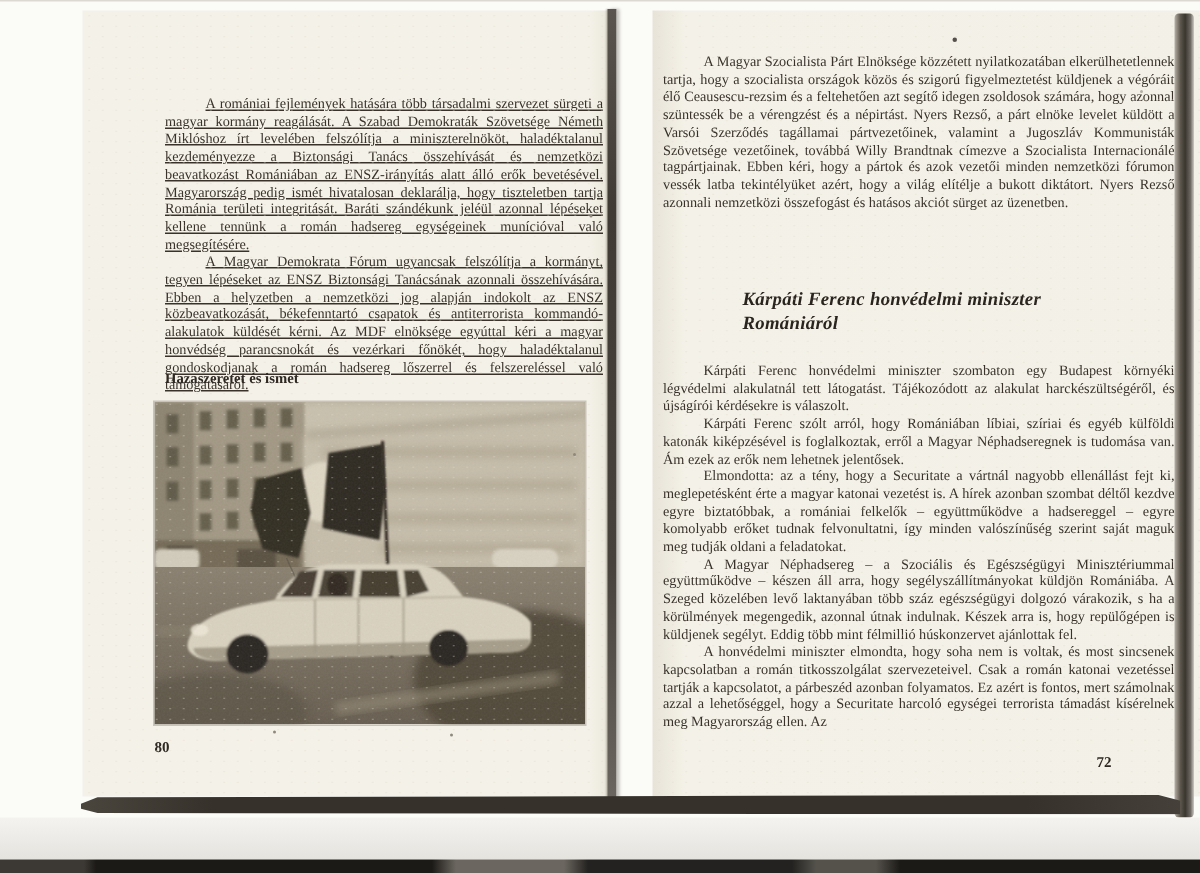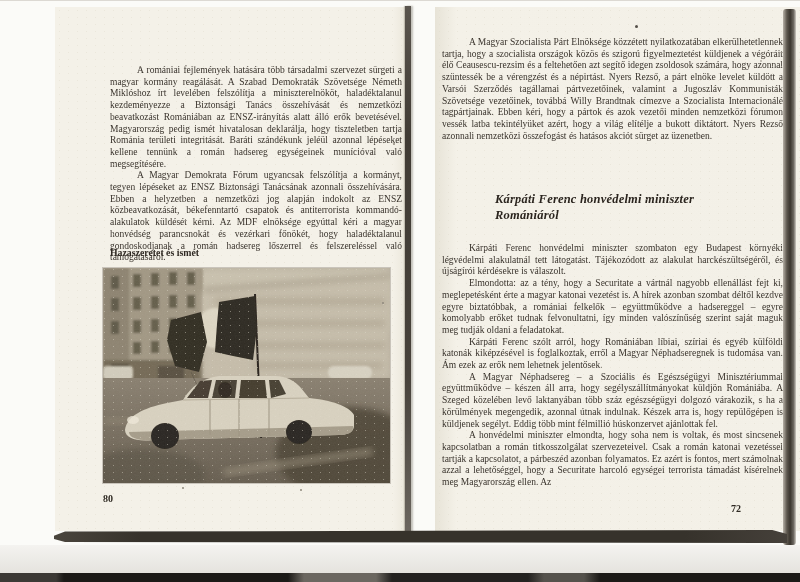--- a/index.html
+++ b/index.html
@@ -35,21 +35,21 @@
   .shelf{position:absolute;left:0;top:545px;width:800px;height:28px;
     background:linear-gradient(180deg,#f4f3f0 0%,#e5e3de 100%);}
   .scanner-strip{position:absolute;left:0;top:573px;width:800px;height:9px;
     background:linear-gradient(90deg,#3c3935 0%,#3c3935 7%,#1c1a17 8%,#1c1a17 36%,#6b6760 38%,#6b6760 47%,#242220 49%,#242220 66%,#55524c 68%,#55524c 73%,#1c1a17 75%,#1c1a17 100%);}
   .speck{position:absolute;width:2px;height:2px;border-radius:50%;background:#8f897d;}
 
   
   .body-par{position:absolute;text-align:justify;font-size:9.5px;line-height:11.7px;
     color:#38322b;}
   .body-par p{margin:0;text-indent:27px;}
-  .b-left{left:55px;top:58px;width:292px;}
+  .b-left{left:55px;top:58px;width:292px;text-decoration:underline;}
   .b-right-1{left:7px;top:30px;width:341px;}
   .b-right-2{left:7px;top:236px;width:341px;}
   .headline{position:absolute;font-weight:700;font-size:12.5px;line-height:15px;
     white-space:pre-line;color:#2a241e;letter-spacing:.2px;}
   .h-left{left:104px;top:20px;}
   .h-right{left:60px;top:185px;line-height:15.5px;font-style:italic;}
   .caption{position:absolute;left:55px;top:240px;font-weight:700;font-size:9.8px;color:#2e2822;}
   .pagenum{position:absolute;font-size:10px;font-weight:700;color:#2e2922;}
   .pn-80{left:48px;top:486px;}
   .pn-81{left:296px;top:496px;}
@@ -184,22 +184,22 @@
   <div class="page page-right">
     <div class="body-par b-right-1">
       <p>A Magyar Szocialista Párt Elnöksége közzétett nyilatkozatában elkerülhetetlennek tartja, hogy a szocialista országok közös és szigorú figyelmeztetést küldjenek a végóráit élő Ceausescu-rezsim és a feltehetően azt segítő idegen zsoldosok számára, hogy azonnal szüntessék be a vérengzést és a népirtást. Nyers Rezső, a párt elnöke levelet küldött a Varsói Szerződés tagállamai pártvezetőinek, valamint a Jugoszláv Kommunisták Szövetsége vezetőinek, továbbá Willy Brandtnak címezve a Szocialista Internacionálé tagpártjainak. Ebben kéri, hogy a pártok és azok vezetői minden nemzetközi fórumon vessék latba tekintélyüket azért, hogy a világ elítélje a bukott diktátort. Nyers Rezső azonnali nemzetközi összefogást és hatásos akciót sürget az üzenetben.</p>
     </div>
 
     <div class="headline h-right">Kárpáti Ferenc honvédelmi miniszter
 Romániáról</div>
 
     <div class="body-par b-right-2">
       <p>Kárpáti Ferenc honvédelmi miniszter szombaton egy Budapest környéki légvédelmi alakulatnál tett látogatást. Tájékozódott az alakulat harckészültségéről, és újságírói kérdésekre is válaszolt.</p>
+      <p>Kárpáti Ferenc szólt arról, hogy Romániában líbiai, szíriai és egyéb külföldi katonák kiképzésével is foglalkoztak, erről a Magyar Néphadseregnek is tudomása van. Ám ezek az erők nem lehetnek jelentősek.</p>
       <p>Elmondotta: az a tény, hogy a Securitate a vártnál nagyobb ellenállást fejt ki, meglepetésként érte a magyar katonai vezetést is. A hírek azonban szombat déltől kezdve egyre biztatóbbak, a romániai felkelők – együttműködve a hadsereggel – egyre komolyabb erőket tudnak felvonultatni, így minden valószínűség szerint saját maguk meg tudják oldani a feladatokat.</p>
-      <p>Kárpáti Ferenc szólt arról, hogy Romániában líbiai, szíriai és egyéb külföldi katonák kiképzésével is foglalkoztak, erről a Magyar Néphadseregnek is tudomása van. Ám ezek az erők nem lehetnek jelentősek.</p>
       <p>A Magyar Néphadsereg – a Szociális és Egészségügyi Minisztériummal együttműködve – készen áll arra, hogy segélyszállítmányokat küldjön Romániába. A Szeged közelében levő laktanyában több száz egészségügyi dolgozó várakozik, s ha a körülmények megengedik, azonnal útnak indulnak. Készek arra is, hogy repülőgépen is küldjenek segélyt. Eddig több mint félmillió húskonzervet ajánlottak fel.</p>
       <p>A honvédelmi miniszter elmondta, hogy soha nem is voltak, és most sincsenek kapcsolatban a román titkosszolgálat szervezeteivel. Csak a román katonai vezetéssel tartják a kapcsolatot, a párbeszéd azonban folyamatos. Ez azért is fontos, mert számolnak azzal a lehetőséggel, hogy a Securitate harcoló egységei terrorista támadást kísérelnek meg Magyarország ellen. Az</p>
     </div>
 
     <div class="pagenum pn-81">72</div>
   </div>
 
   <div class="spine"></div>
   <div class="edge-right"></div>
   <div class="edge-bottom"></div>

